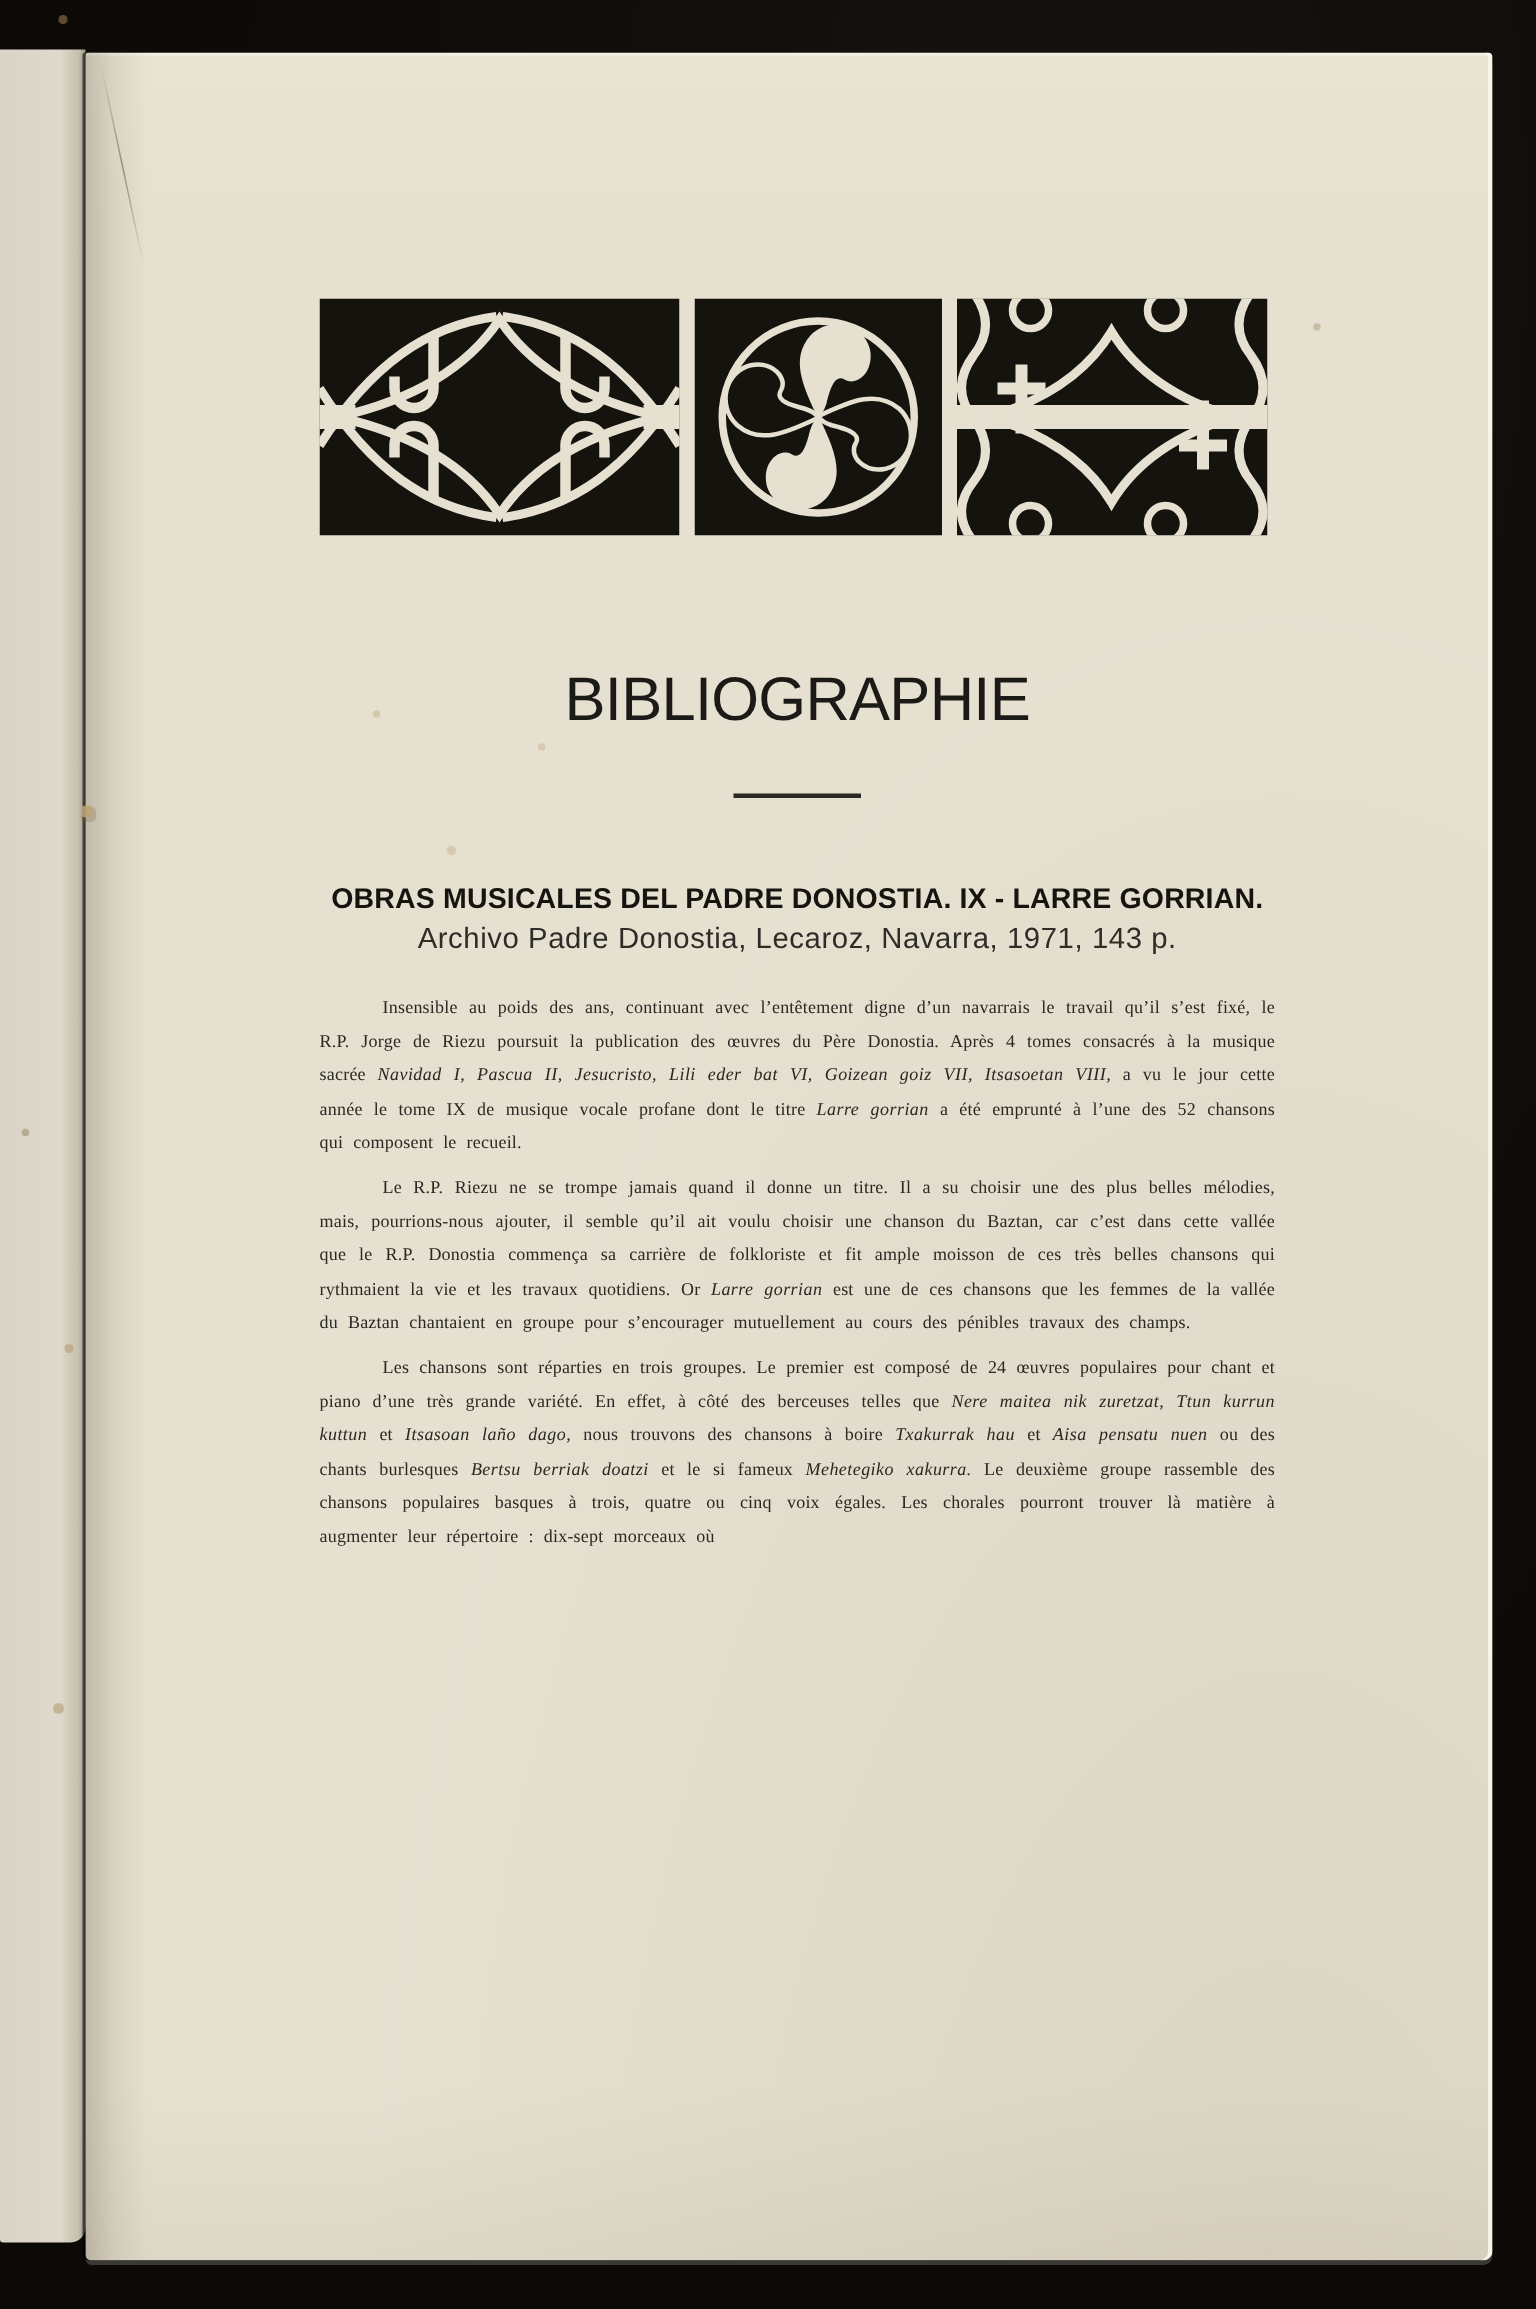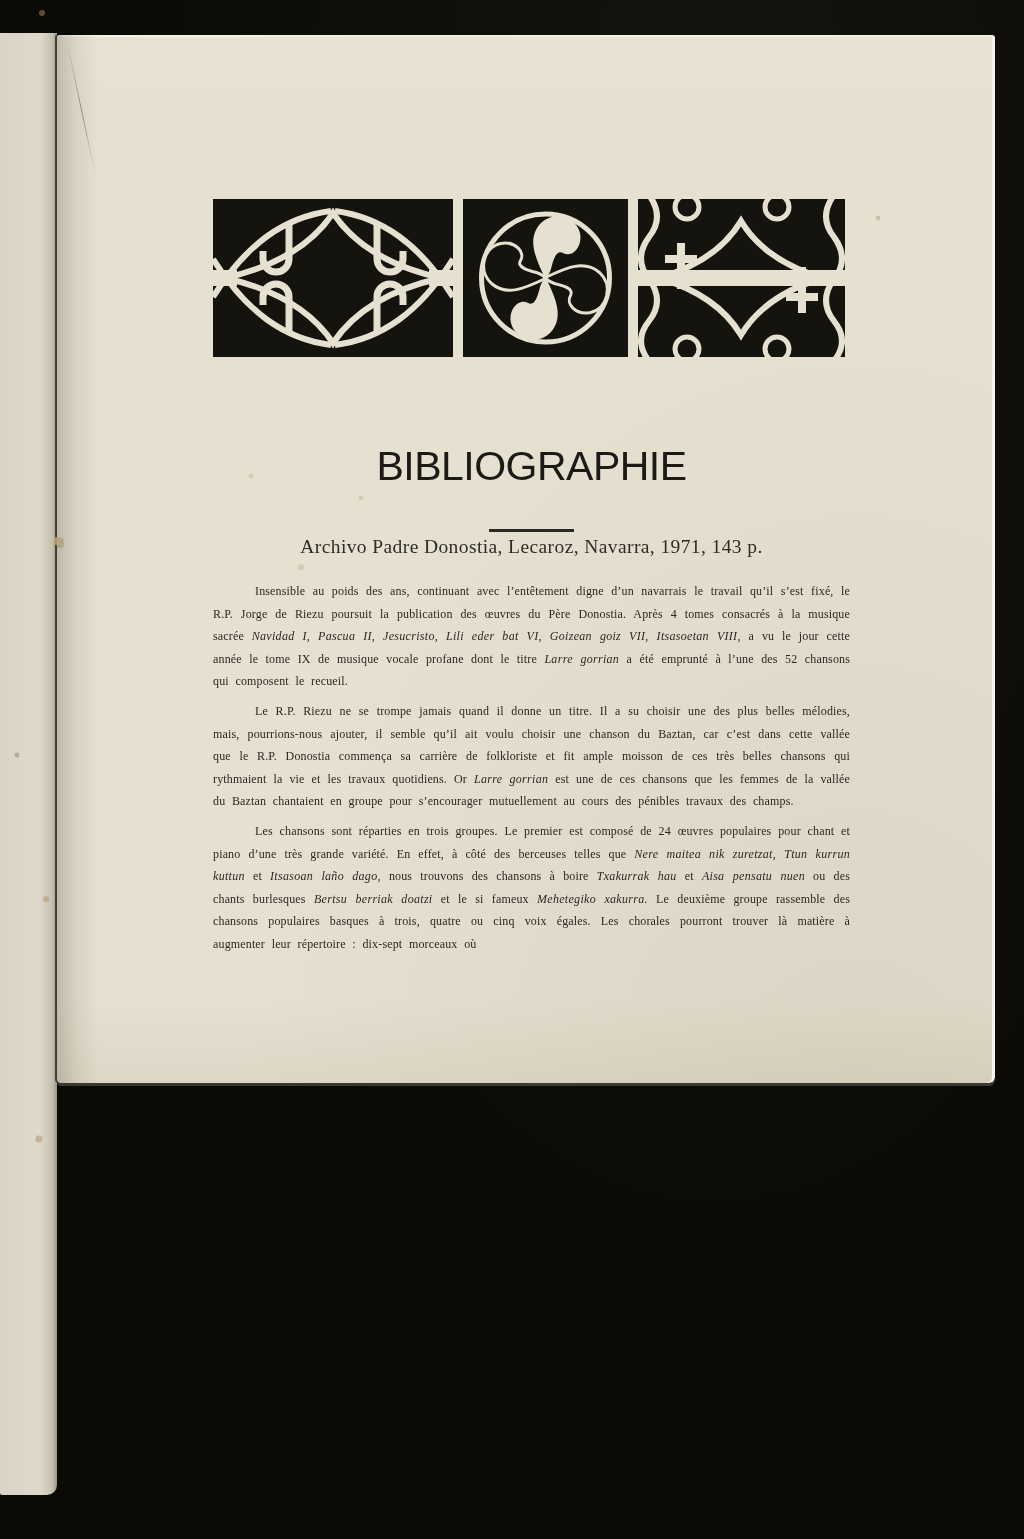--- a/index.html
+++ b/index.html
@@ -16,21 +16,21 @@
   .scan{position:absolute;inset:0;background:
     radial-gradient(ellipse at 70% 10%, rgba(48,46,38,.25), rgba(0,0,0,0) 60%),
     var(--bg);}
 
   
   .facing-page{position:absolute;left:0;top:33px;width:57px;height:1462px;
     background:linear-gradient(90deg,var(--facing) 0%, #ded9ca 70%, #c5bfae 92%, #9a9485 100%);
     border-radius:0 0 10px 2px;}
 
   
-  .page{position:absolute;left:57px;top:35px;width:938px;height:1048px;
+  .page{position:absolute;left:57px;top:35px;width:938px;height:1472px;
     background:
       radial-gradient(ellipse at 85% 110%, rgba(150,138,110,.14), rgba(0,0,0,0) 55%),
       linear-gradient(180deg,#e9e3d4 0%, var(--paper) 8%, var(--paper) 92%, #ddd7c6 100%);
     border-radius:2px 3px 6px 4px;
     box-shadow: inset 0 2px 0 rgba(255,255,255,.45), inset -3px 0 0 #f6f3e8, -2px 0 0 rgba(0,0,0,.6), 0 3px 0 rgba(200,196,180,.25);}
 
   
   .gutter-shade{position:absolute;left:0;top:0;width:42px;height:100%;
     background:linear-gradient(90deg, rgba(96,86,64,.28), rgba(96,86,64,.10) 45%, rgba(96,86,64,0));
     border-radius:2px 0 0 4px;}
@@ -47,21 +47,21 @@
     font-family:"Liberation Sans",sans-serif;font-weight:400;
     font-size:41px;letter-spacing:-0.5px;color:#1b1a16;}
 
   .rule{width:85px;height:3px;background:#2a2921;margin:39px auto 0 auto;}
 
   .entry-heading{margin-top:57px;text-align:center;
     font-family:"Liberation Sans",sans-serif;font-weight:700;
     font-size:19px;letter-spacing:0.1px;color:#16140f;}
 
   .entry-sub{margin-top:4px;text-align:center;
-    font-family:Liberation Serif, serif;font-weight:400;
+    font-family:Liberation Sans, sans-serif;font-weight:400;
     font-size:19.5px;letter-spacing:0.4px;color:#2e2c26;}
 
   .article{margin-top:22px;color:var(--text);
     font-size:12px;line-height:22.6px;text-align:justify;
     word-spacing:3.5px;letter-spacing:0.15px;}
   .article p{text-indent:42px;margin-top:7px;}
   .article p:first-child{margin-top:0;}
   .article i{letter-spacing:0.3px;}
 
   
@@ -152,20 +152,21 @@
           <rect x="452" y="56" width="32" height="8" fill="var(--paper)"></rect>
           <rect x="585" y="68" width="8" height="46" fill="var(--paper)"></rect>
           <rect x="573" y="94" width="32" height="8" fill="var(--paper)"></rect>
         </g>
       </svg>
 
       <h1 class="title">BIBLIOGRAPHIE</h1>
 
       <div class="rule"></div>
 
+      <h2 class="entry-heading">OBRAS MUSICALES DEL PADRE DONOSTIA. IX - LARRE GORRIAN.</h2>
       <div class="entry-sub">Archivo Padre Donostia, Lecaroz, Navarra, 1971, 143 p.</div>
 
       <div class="article">
           <p><span>Insensible au poids des ans, continuant avec l’entêtement digne d’un navarrais le travail qu’il s’est fixé, le R.P. Jorge de Riezu poursuit la publication des œuvres du Père Donostia. Après 4 tomes consacrés à la musique sacrée </span><i>Navidad I, Pascua II, Jesucristo, Lili eder bat VI, Goizean goiz VII, Itsasoetan VIII,</i><span> a vu le jour cette année le tome IX de musique vocale profane dont le titre </span><i>Larre gorrian</i><span> a été emprunté à l’une des 52 chansons qui composent le recueil.</span></p>
           <p><span>Le R.P. Riezu ne se trompe jamais quand il donne un titre. Il a su choisir une des plus belles mélodies, mais, pourrions-nous ajouter, il semble qu’il ait voulu choisir une chanson du Baztan, car c’est dans cette vallée que le R.P. Donostia commença sa carrière de folkloriste et fit ample moisson de ces très belles chansons qui rythmaient la vie et les travaux quotidiens. Or </span><i>Larre gorrian</i><span> est une de ces chansons que les femmes de la vallée du Baztan chantaient en groupe pour s’encourager mutuellement au cours des pénibles travaux des champs.</span></p>
           <p><span>Les chansons sont réparties en trois groupes. Le premier est composé de 24 œuvres populaires pour chant et piano d’une très grande variété. En effet, à côté des berceuses telles que </span><i>Nere maitea nik zuretzat, Ttun kurrun kuttun</i><span> et </span><i>Itsasoan laño dago,</i><span> nous trouvons des chansons à boire </span><i>Txakurrak hau</i><span> et </span><i>Aisa pensatu nuen</i><span> ou des chants burlesques </span><i>Bertsu berriak doatzi</i><span> et le si fameux </span><i>Mehetegiko xakurra.</i><span> Le deuxième groupe rassemble des chansons populaires basques à trois, quatre ou cinq voix égales. Les chorales pourront trouver là matière à augmenter leur répertoire : dix-sept morceaux où</span></p>
         </div>
 
     </div>
   </div>

